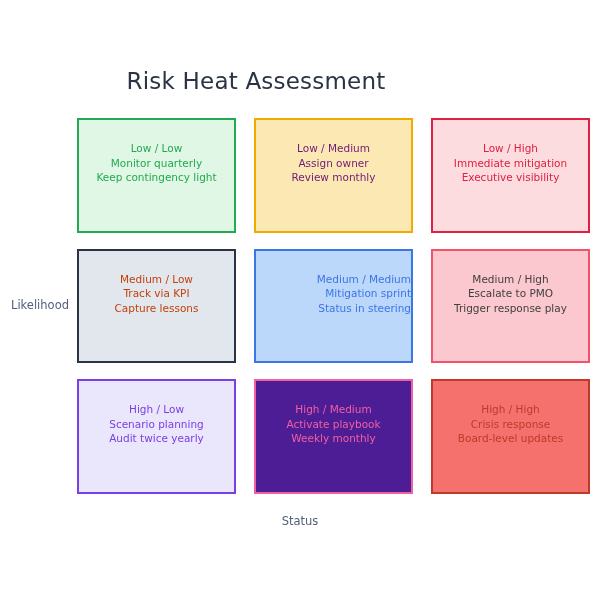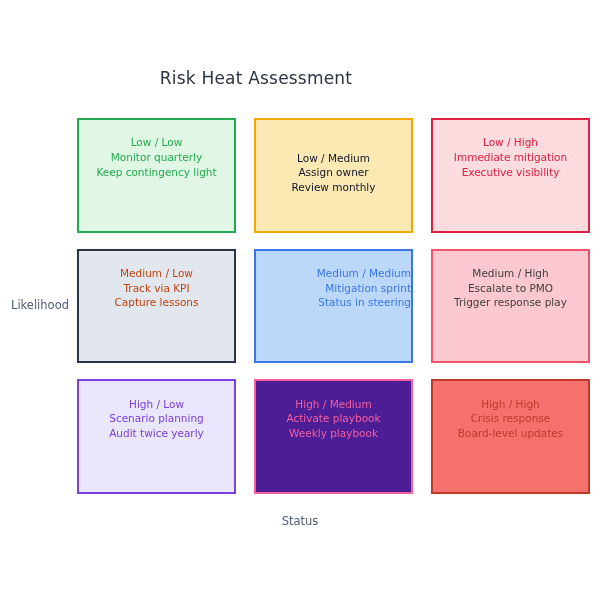--- a/index.html
+++ b/index.html
@@ -20,21 +20,21 @@
     height: 600px;
     box-sizing: border-box;
   }
 
   .chart-title {
     position: absolute;
     left: 0;
     top: 68px;
     width: 512px;
     text-align: center;
-    font-size: 17px;
+    font-size: 23px;
     color: #2b3445;
     letter-spacing: 0.2px;
     font-weight: 400;
   }
 
   .y-axis-label {
     position: absolute;
     left: 8px;
     top: 298px;
     width: 64px;
@@ -68,21 +68,21 @@
 
   .cell {
     position: relative;
     box-sizing: border-box;
     border-style: solid;
     border-width: 2px;
     display: flex;
     flex-direction: column;
     align-items: center;
     justify-content: center;
-    padding-bottom: 36px;
+    padding-bottom: 25px;
   }
 
   .cell-line {
     font-size: 10.5px;
     line-height: 14.6px;
     text-align: center;
     white-space: nowrap;
   }
 
   .cell-line.headline {
@@ -97,21 +97,21 @@
   <div class="chart-title">Risk Heat Assessment</div>
 
   <div class="y-axis-label">Likelihood</div>
 
   <div class="grid" id="heat-grid">
       <div class="cell" style="background: rgb(223, 247, 228); border-color: rgb(35, 169, 79); color: rgb(35, 169, 79);">
         <div class="cell-line headline">Low / Low</div>
         <div class="cell-line">Monitor quarterly</div>
         <div class="cell-line">Keep contingency light</div>
       </div>
-      <div class="cell" style="background: rgb(252, 232, 178); border-color: rgb(242, 169, 0); color: #0f172a; justify-content: flex-end;">
+      <div class="cell" style="background: rgb(252, 232, 178); border-color: rgb(242, 169, 0); color: #701a75;">
         <div class="cell-line headline">Low / Medium</div>
         <div class="cell-line">Assign owner</div>
         <div class="cell-line">Review monthly</div>
       </div>
       <div class="cell" style="background: rgb(252, 220, 223); border-color: rgb(224, 32, 64); color: rgb(224, 32, 64);">
         <div class="cell-line headline">Low / High</div>
         <div class="cell-line">Immediate mitigation</div>
         <div class="cell-line">Executive visibility</div>
       </div>
       <div class="cell" style="background: rgb(226, 231, 237); border-color: rgb(43, 52, 69); color: #c2410c;">
@@ -130,21 +130,21 @@
         <div class="cell-line">Trigger response play</div>
       </div>
       <div class="cell" style="background: rgb(234, 230, 251); border-color: rgb(122, 63, 228); color: rgb(122, 63, 228);">
         <div class="cell-line headline">High / Low</div>
         <div class="cell-line">Scenario planning</div>
         <div class="cell-line">Audit twice yearly</div>
       </div>
       <div class="cell" style="background: #4c1d95; border-color: rgb(244, 95, 160); color: rgb(244, 95, 160);">
         <div class="cell-line headline">High / Medium</div>
         <div class="cell-line">Activate playbook</div>
-        <div class="cell-line">Weekly playbook</div>
+        <div class="cell-line">Weekly monthly</div>
       </div>
       <div class="cell" style="background: rgb(244, 113, 110); border-color: rgb(192, 57, 43); color: rgb(192, 57, 43);">
         <div class="cell-line headline">High / High</div>
         <div class="cell-line">Crisis response</div>
         <div class="cell-line">Board-level updates</div>
       </div>
     </div>
 
   <div class="x-axis-label">Status</div>
 

